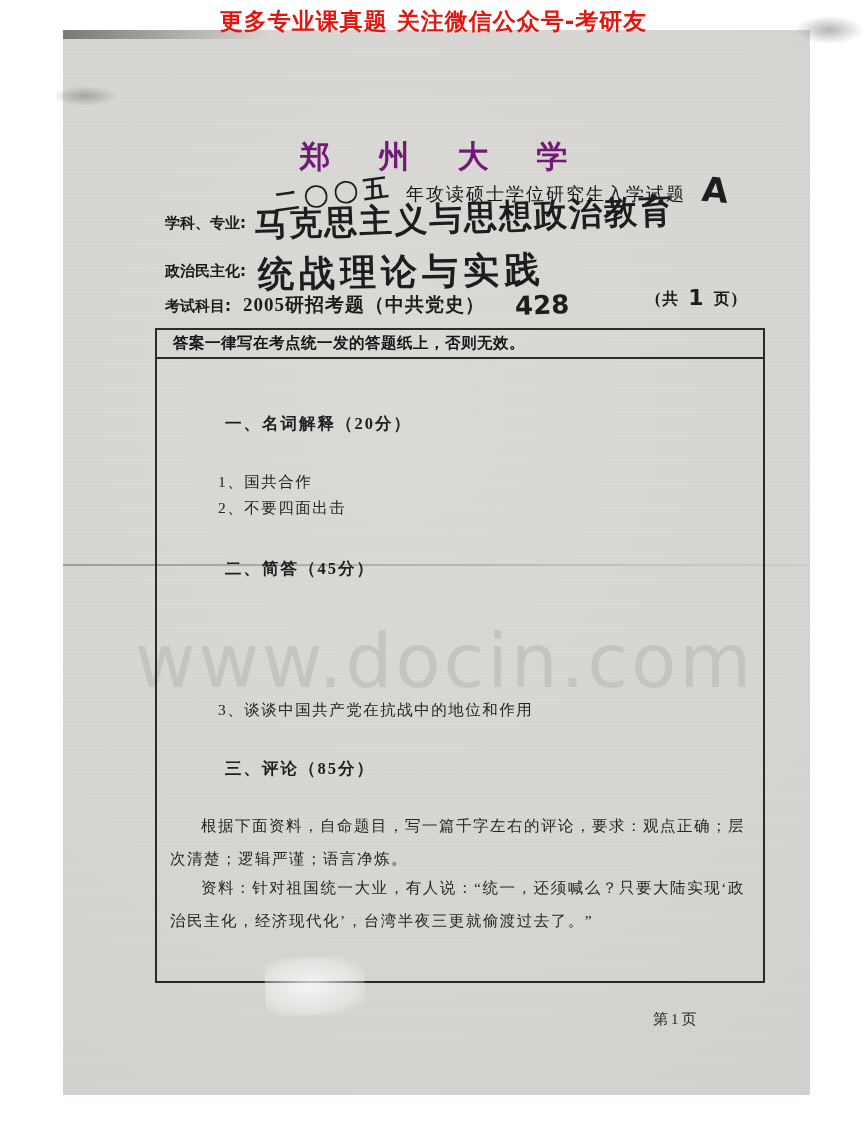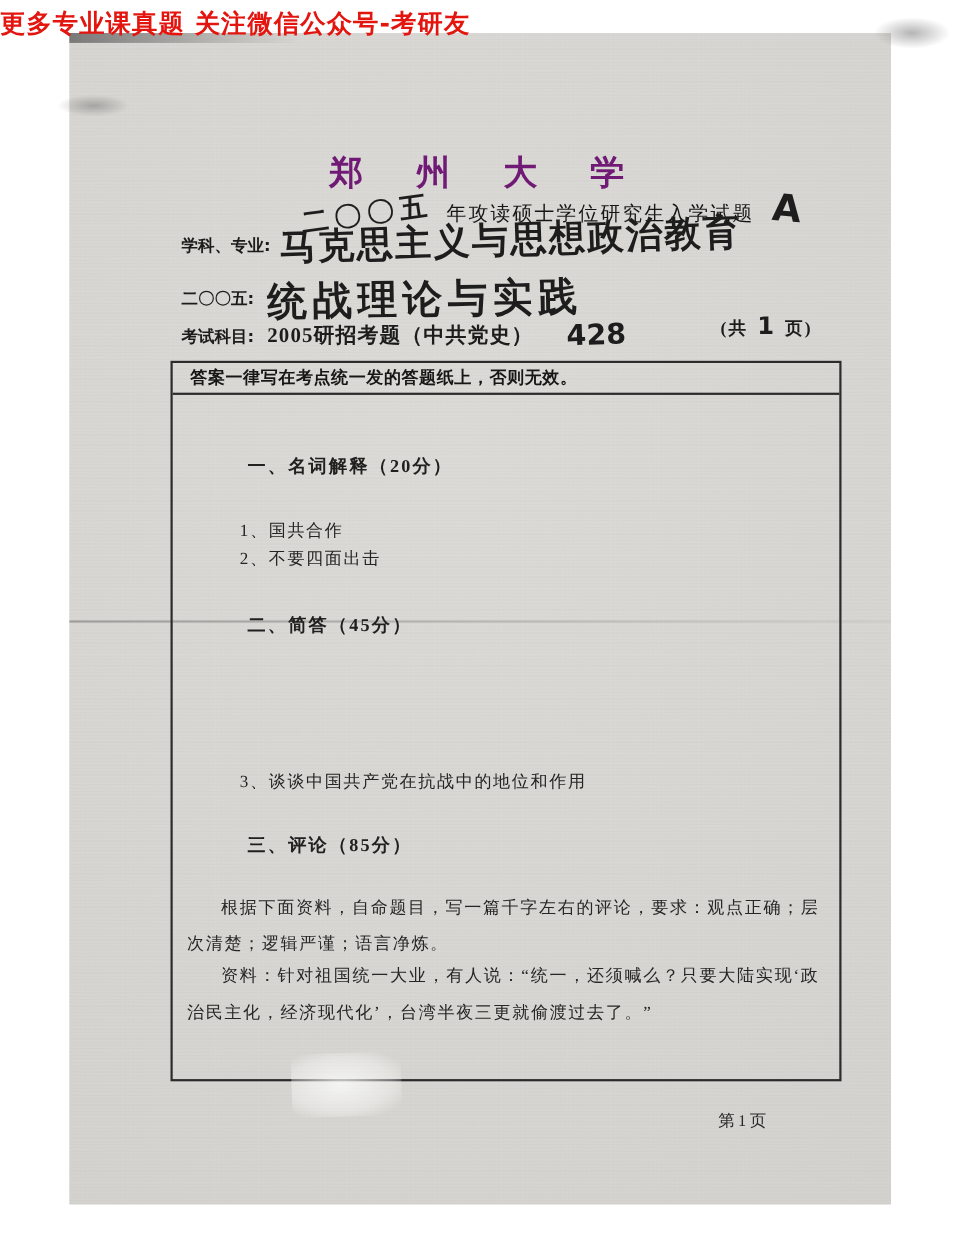--- a/index.html
+++ b/index.html
@@ -4,21 +4,21 @@
 <style>
   * { margin:0; padding:0; box-sizing:border-box; }
   html,body { background:#ffffff; }
   body { font-family:"Liberation Serif", serif; }
   .page {
     position:relative; width:867px; height:1122px; background:#ffffff;
     overflow:hidden;
   }
   
   .banner {
-    position:absolute; top:6px; left:0; right:0; text-align:left;
+    position:absolute; top:6px; left:0; right:0; text-align:center;
     font-family:"DejaVu Sans", sans-serif; font-weight:bold; font-size:23px;
     color:#e3150f; letter-spacing:1px; z-index:6;
   }
   
   .scan {
     position:absolute; left:63px; top:30px; width:747px; height:1065px;
     background:
       repeating-linear-gradient(0deg, rgba(0,0,0,0.014) 0 1px, transparent 1px 3px),
       repeating-linear-gradient(90deg, rgba(255,255,255,0.02) 0 1px, transparent 1px 4px),
       radial-gradient(ellipse 130% 110% at 45% 35%, #dbdad6 0%, #d5d4d0 55%, #cecdc9 100%);
@@ -154,36 +154,37 @@
     <span class="line2-sub">年攻读硕士学位研究生入学试题</span>
     <span class="hand version-hand">A</span>
   </div>
 
   <div class="field f-subject">
     <span class="field-label">学科、专业:</span>
     <span class="hand subject-hand">马克思主义与思想政治教育</span>
   </div>
 
   <div class="field f-direction">
-    <span class="field-label">二〇〇五:</span>
+    <span class="field-label">政治民主化:</span>
     <span class="hand direction-hand">统战理论与实践</span>
   </div>
 
   <div class="field f-course">
     <span class="field-label">考试科目:</span>
     <span class="course-value">2005研招考题（中共党史）</span>
     <span class="hand course-code">428</span>
   </div>
 
   <div class="pages-note">
     <span>(共</span>
     <span class="hand pages-count-hand">1</span>
     <span>页)</span>
   </div>
 
+  <div class="watermark">www.docin.com</div>
 
   <div class="main-box">
     <div class="notice-row">答案一律写在考点统一发的答题纸上，否则无效。</div>
     <div class="box-content">
 
       <div class="sec-title s1-title">一、名词解释（20分）</div>
       <div class="q-item s1-i1">1、国共合作</div>
       <div class="q-item s1-i2">2、不要四面出击</div>
 
       <div class="sec-title s2-title">二、简答（45分）</div>

